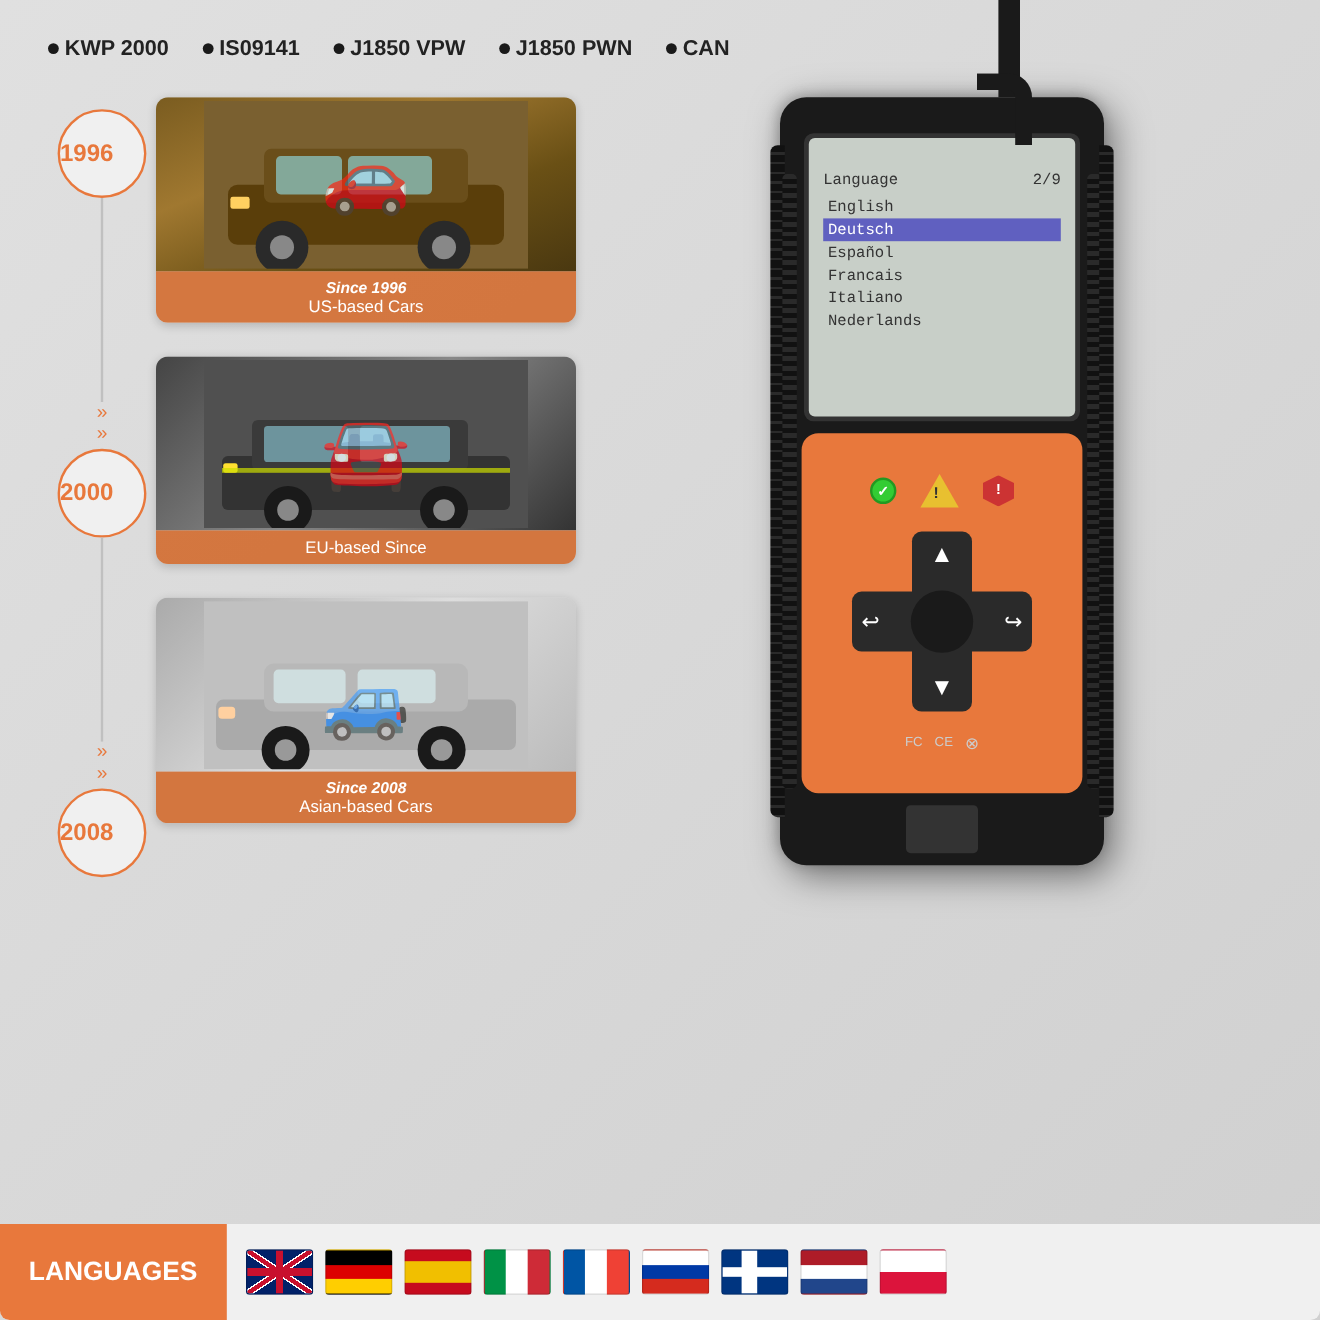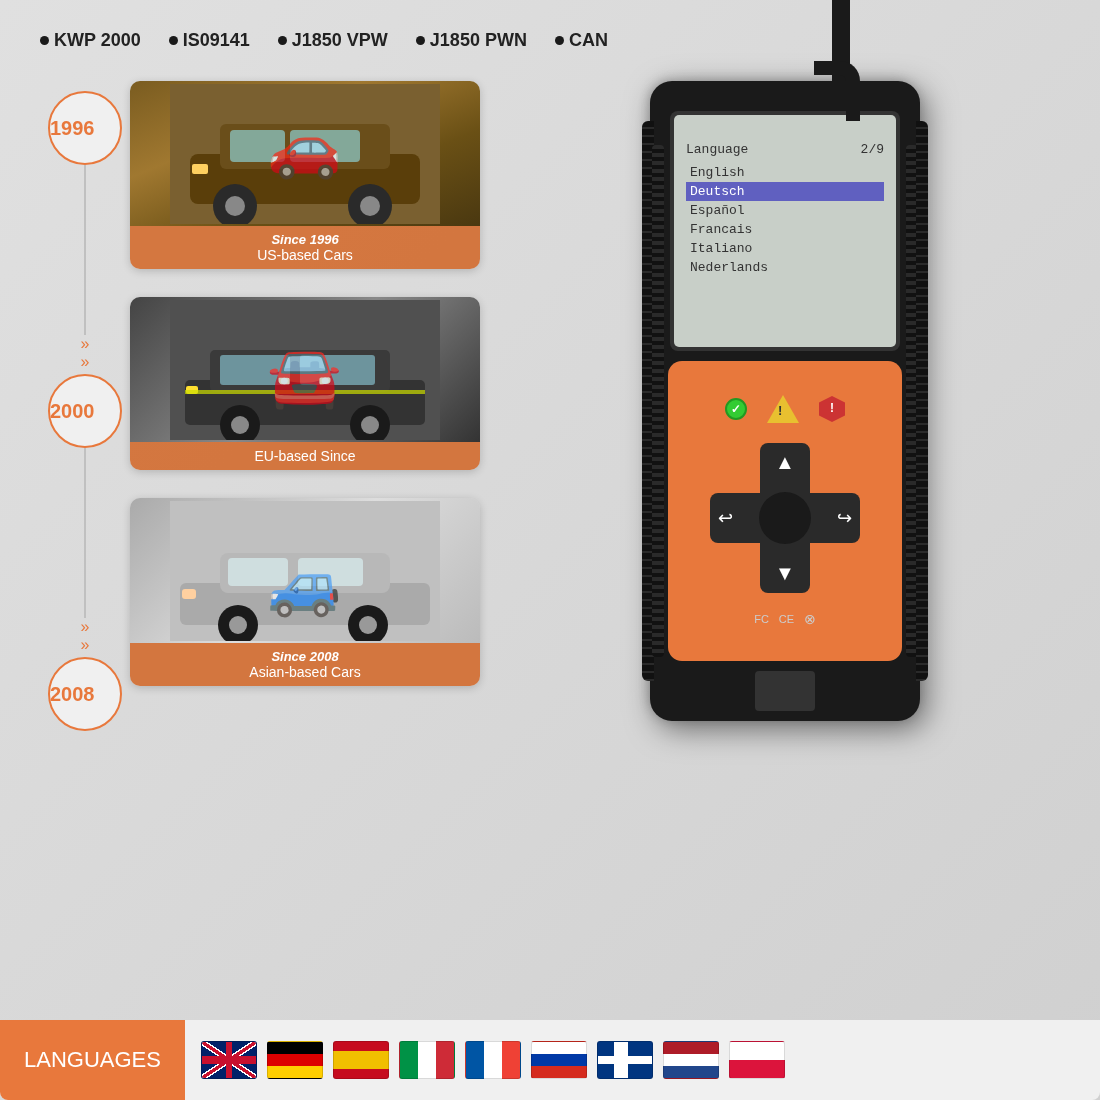--- a/index.html
+++ b/index.html
@@ -361,21 +361,21 @@
       display: flex;
       align-items: center;
       gap: 0;
       overflow: hidden;
     }
 
     .lang-badge {
       background: #e8783c;
       color: white;
       font-size: 22px;
-      font-weight: 400;
+      font-weight: 700;
       padding: 3px 24px;
       height: 100%;
       display: flex;
       align-items: center;
       justify-content: center;
       flex-shrink: 0;
     }
 
     .flags-row {
       display: flex;

